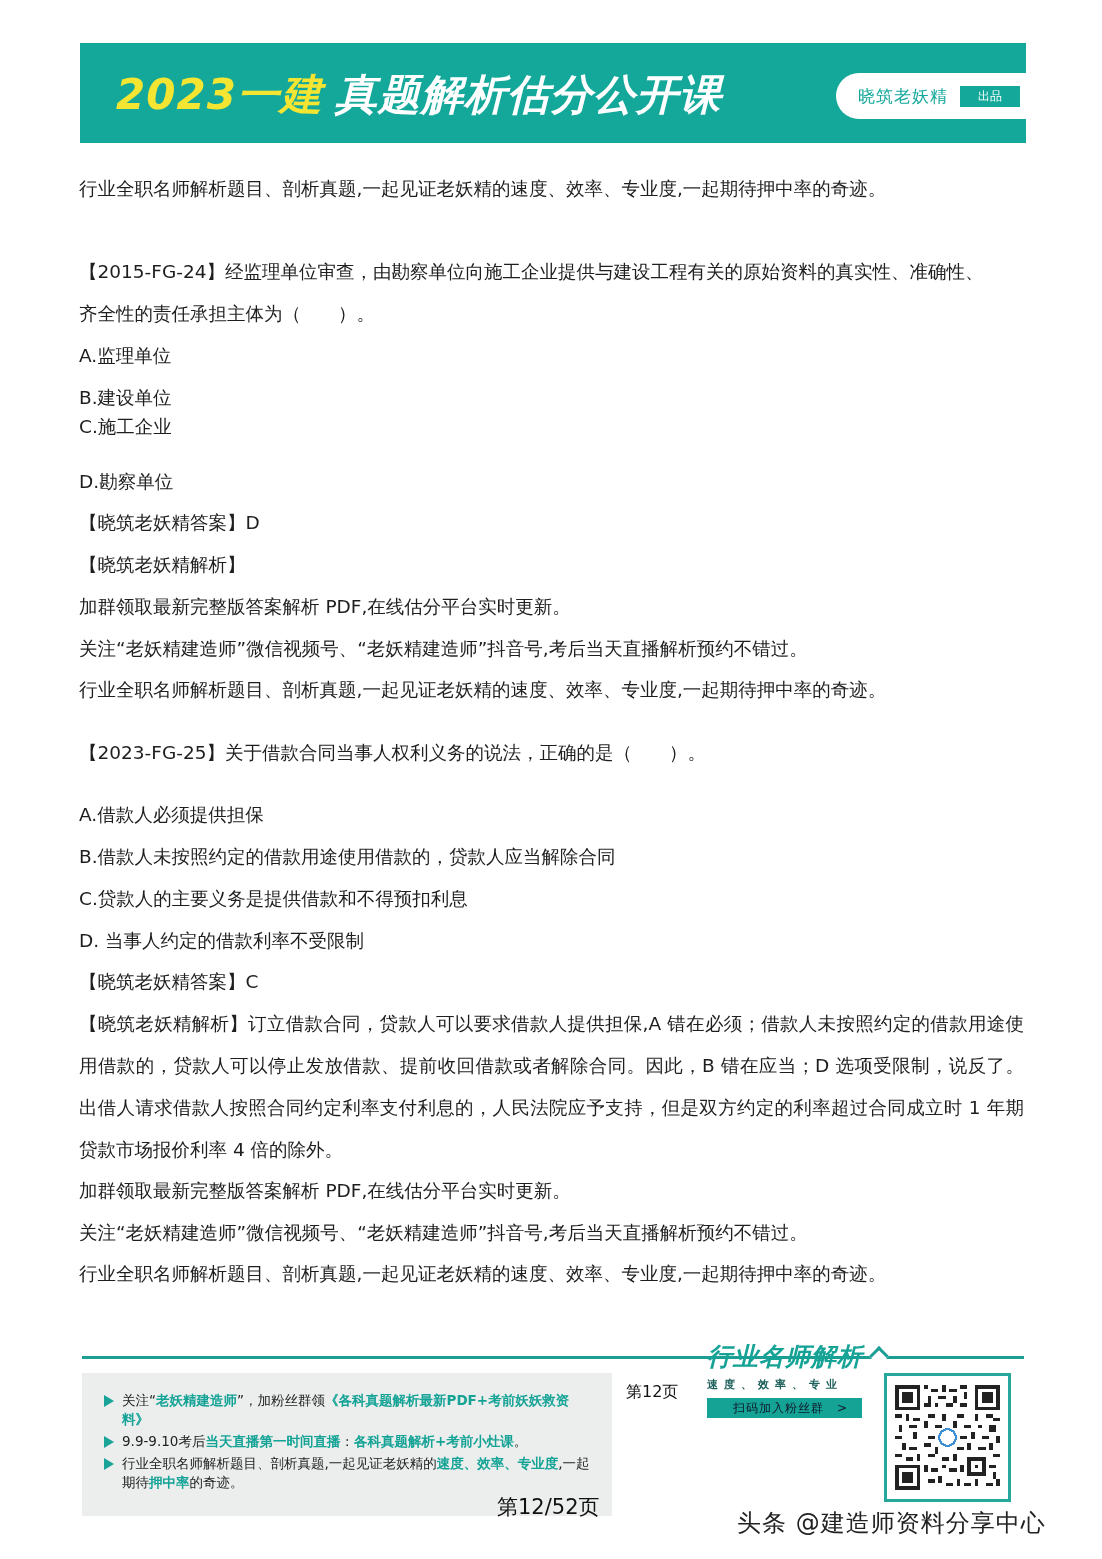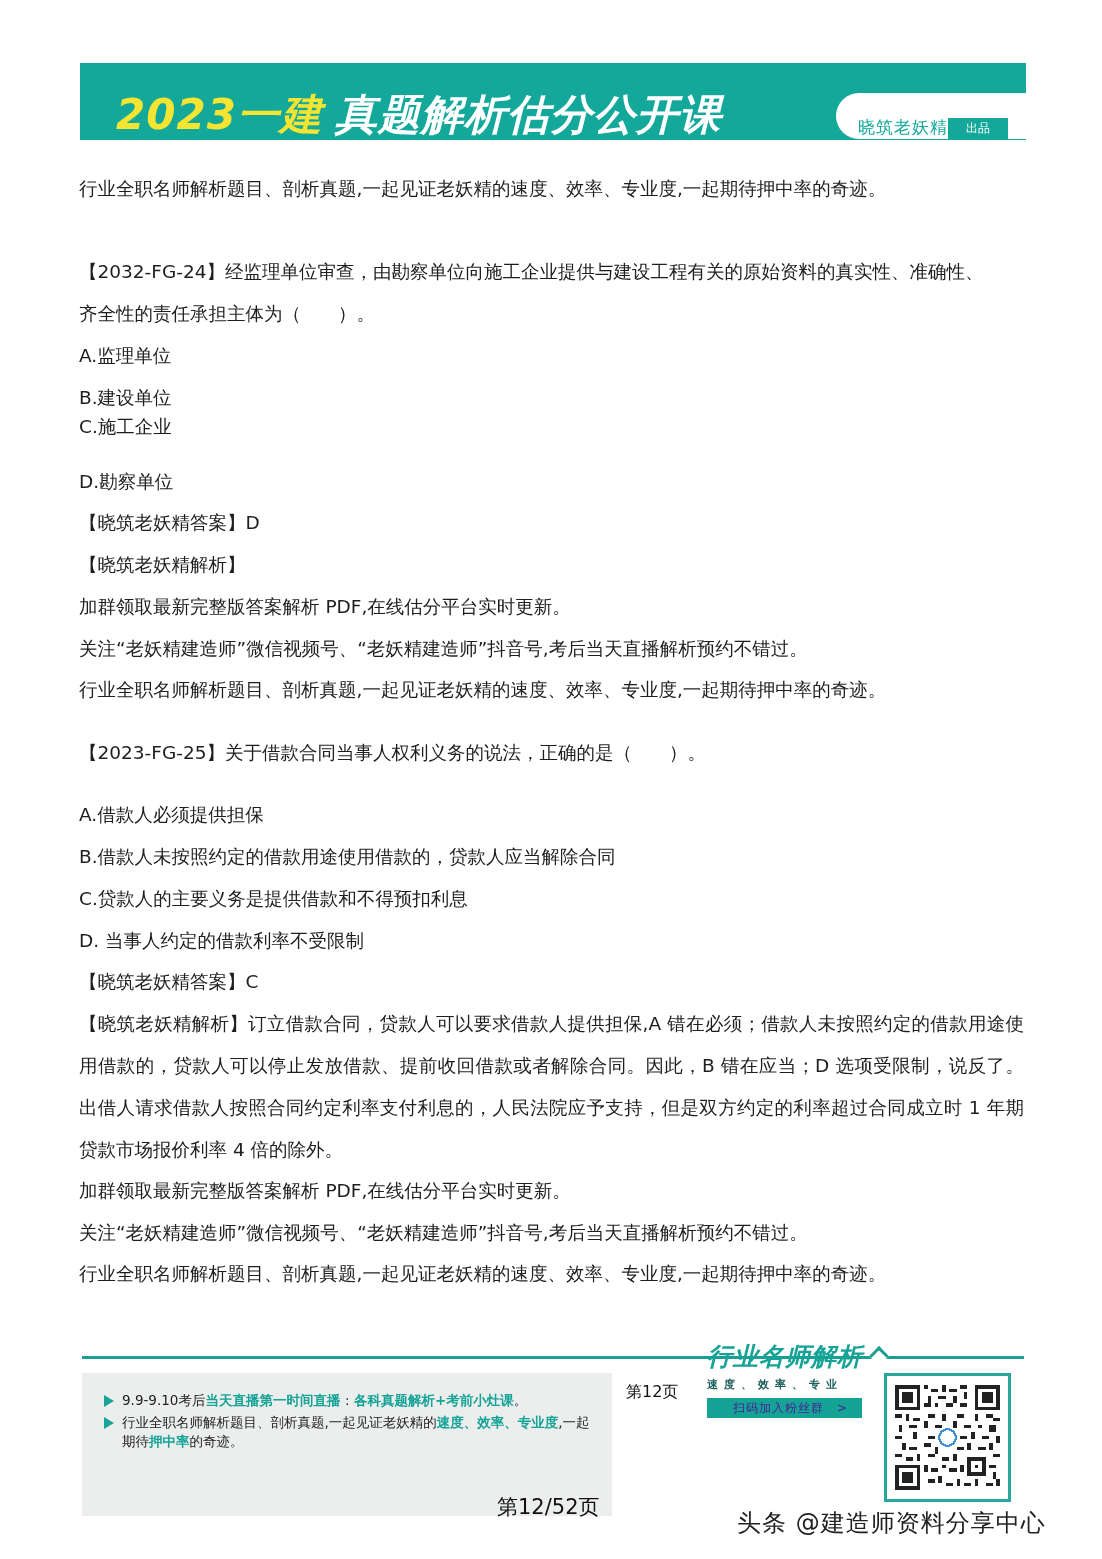--- a/index.html
+++ b/index.html
@@ -1,30 +1,30 @@
 <!DOCTYPE html>
 <html><head>
 <meta charset="utf-8">
 <style>
   * { box-sizing: border-box; margin: 0; padding: 0; }
   html, body { width: 1102px; height: 1559px; background: #ffffff; overflow: hidden; }
   body { position: relative; font-family: "DejaVu Sans", "Liberation Sans", sans-serif; color: #1a1a1a; }
 
   
   .banner {
-    position: absolute; left: 80px; top: 43px; width: 946px; height: 77px;
-    background: #13a89a; display: flex; align-items: center; margin-top: 20px;
+    position: absolute; left: 80px; top: 43px; width: 946px; height: 100px;
+    background: #13a89a; display: flex; align-items: center;
   }
   .banner-title { position: absolute; left: 36px; top: 24px; font-size: 42px; font-weight: bold; font-style: italic; letter-spacing: 1px; white-space: nowrap; }
   .banner-title .yr { color: #f4e532; }
   .banner-title .main { color: #ffffff; margin-left: 12px; }
   .brand-pill {
     position: absolute; right: 0; top: 30px; width: 190px; height: 46px;
     background: #ffffff; border-radius: 23px 0 0 23px;
-    display: flex; align-items: flex-end; padding-left: 22px; 
+    display: flex; align-items: center; padding-left: 22px; gap: 12px;
   }
   .brand-name { color: #13a89a; font-size: 17px; letter-spacing: 1px; }
   .brand-tag { background: #13a89a; color: #fff; font-size: 12px; padding: 2px 18px; }
 
   
   .line { position: absolute; left: 79px; font-size: 18.5px; line-height: 26px; white-space: nowrap; color: #1e1e1e; }
   .para { position: absolute; left: 79px; width: 945px; font-size: 18.5px; line-height: 42px; color: #1e1e1e; text-align: justify; }
 
   
   .footer-rule { position: absolute; left: 82px; top: 1356px; width: 942px; height: 3px; background: #1c9e94; }
@@ -35,21 +35,21 @@
   }
   .footer-item { position: relative; padding-left: 18px; font-size: 13.5px; line-height: 19px; color: #222; margin-bottom: 3px; }
   .footer-item::before { content: ""; position: absolute; left: 0; top: 4px; border-left: 10px solid #1aa497; border-top: 6px solid transparent; border-bottom: 6px solid transparent; }
   .hl { color: #15a396; font-weight: bold; }
   .pager-large { position: absolute; left: 497px; top: 1493px; font-size: 21px; color: #111; }
   .pager-small { position: absolute; left: 626px; top: 1382px; font-size: 16px; color: #111; }
 
   .promo { position: absolute; left: 707px; top: 1340px; width: 160px; }
   .promo-title { color: #15a396; font-size: 25px; font-weight: bold; font-style: italic; letter-spacing: 1px; white-space: nowrap; }
   .promo-sub { color: #1c5e59; font-size: 11px; font-weight: bold; letter-spacing: 6px; margin-top: 4px; white-space: nowrap; }
-  .promo-btn { margin-top: 6px; width: 155px; height: 20px; background: #15a396; color: #4c1d95; font-size: 12px; line-height: 20px; padding-left: 26px; letter-spacing: 1px; white-space: nowrap; }
+  .promo-btn { margin-top: 6px; width: 155px; height: 20px; background: #15a396; color: #0f172a; font-size: 12px; line-height: 20px; padding-left: 26px; letter-spacing: 1px; white-space: nowrap; }
 
   .qr { position: absolute; left: 884px; top: 1373px; width: 127px; height: 129px; border: 3px solid #28a89c; background: #fff; padding: 8px; }
   .qr svg { width: 100%; height: 100%; display: block; }
 
   .watermark { position: absolute; left: 737px; top: 1507px; font-size: 24px; color: #222; letter-spacing: 1px; text-shadow: 1px 1px 0 #fff, -1px -1px 0 #fff; white-space: nowrap; }
 </style>
 </head>
 <body>
 
 <div class="banner">
@@ -57,21 +57,21 @@
     <span class="yr">2023一建</span><span class="main">真题解析估分公开课</span>
   </div>
   <div class="brand-pill">
     <span class="brand-name">晓筑老妖精</span>
     <span class="brand-tag">出品</span>
   </div>
 </div>
 
 <div class="line" style="top:176px">行业全职名师解析题目、剖析真题,一起见证老妖精的速度、效率、专业度,一起期待押中率的奇迹。</div>
 
-<div class="line" style="top:259px;left:79px">【2032-FG-24】经监理单位审查，由勘察单位向施工企业提供与建设工程有关的原始资料的真实性、准确性、</div>
+<div class="line" style="top:259px;left:79px">【2015-FG-24】经监理单位审查，由勘察单位向施工企业提供与建设工程有关的原始资料的真实性、准确性、</div>
 <div class="line" style="top:301px">齐全性的责任承担主体为（　　）。</div>
 <div class="line" style="top:343px">A.监理单位</div>
 <div class="line" style="top:385px">B.建设单位</div>
 <div class="line" style="top:414px">C.施工企业</div>
 <div class="line" style="top:469px">D.勘察单位</div>
 <div class="line" style="top:510px">【晓筑老妖精答案】D</div>
 <div class="line" style="top:552px">【晓筑老妖精解析】</div>
 <div class="line" style="top:594px">加群领取最新完整版答案解析 PDF,在线估分平台实时更新。</div>
 <div class="line" style="top:636px">关注“老妖精建造师”微信视频号、“老妖精建造师”抖音号,考后当天直播解析预约不错过。</div>
 <div class="line" style="top:677px">行业全职名师解析题目、剖析真题,一起见证老妖精的速度、效率、专业度,一起期待押中率的奇迹。</div>
@@ -84,20 +84,23 @@
 <div class="line" style="top:969px">【晓筑老妖精答案】C</div>
 <div class="para" style="top:1003px">【晓筑老妖精解析】订立借款合同，贷款人可以要求借款人提供担保,A 错在必须；借款人未按照约定的借款用途使用借款的，贷款人可以停止发放借款、提前收回借款或者解除合同。因此，B 错在应当；D 选项受限制，说反了。出借人请求借款人按照合同约定利率支付利息的，人民法院应予支持，但是双方约定的利率超过合同成立时 1 年期贷款市场报价利率 4 倍的除外。</div>
 <div class="line" style="top:1178px">加群领取最新完整版答案解析 PDF,在线估分平台实时更新。</div>
 <div class="line" style="top:1220px">关注“老妖精建造师”微信视频号、“老妖精建造师”抖音号,考后当天直播解析预约不错过。</div>
 <div class="line" style="top:1261px">行业全职名师解析题目、剖析真题,一起见证老妖精的速度、效率、专业度,一起期待押中率的奇迹。</div>
 
 <div class="footer-rule"></div>
 <div class="footer-notch"></div>
 
 <div class="footer-box">
+  <div class="footer-item">
+    <span>关注“</span><span class="hl">老妖精建造师</span><span>”，加粉丝群领</span><span class="hl">《各科真题解析最新PDF+考前妖妖救资料》</span><span></span>
+  </div>
   <div class="footer-item">
     <span>9.9-9.10考后</span><span class="hl">当天直播第一时间直播</span><span>：</span><span class="hl">各科真题解析+考前小灶课</span><span>。</span>
   </div>
   <div class="footer-item">
     <span>行业全职名师解析题目、剖析真题,一起见证老妖精的</span><span class="hl">速度、效率、专业度</span><span>,一起期待</span><span class="hl">押中率</span><span>的奇迹。</span>
   </div>
 </div>
 
 <div class="pager-small">第12页</div>
 <div class="pager-large">第12/52页</div>

